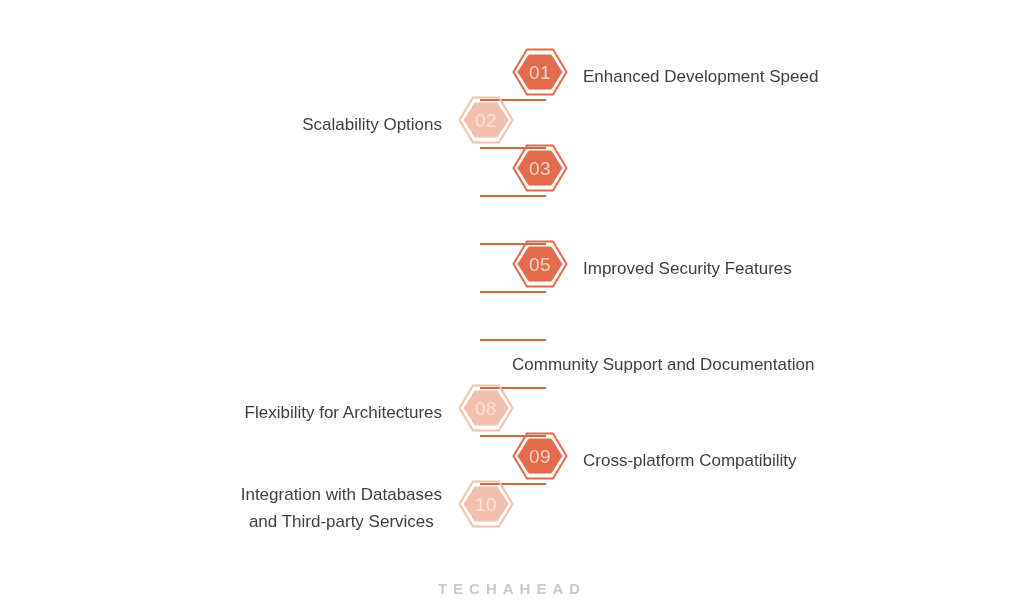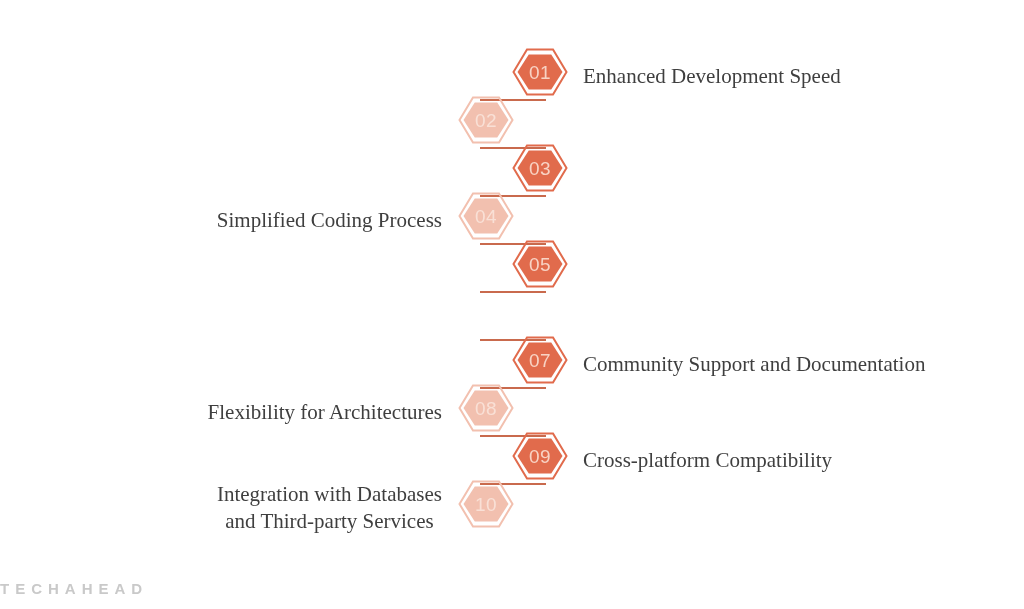--- a/index.html
+++ b/index.html
@@ -59,35 +59,34 @@
 
   .hex-num {
     font-family: "Liberation Sans", sans-serif;
     font-size: 19px;
     letter-spacing: 0.5px;
     text-anchor: middle;
     dominant-baseline: central;
   }
 
   .label {
-    font-size: 21px;
+    font-size: 17px;
     line-height: 27px;
     color: var(--label-text);
-    font-family: Liberation Serif, serif;
   }
   .side-right .label { text-align: left; white-space: nowrap; }
   .side-left  .label { text-align: center; white-space: pre-line; }
 
   .footer-logo {
     position: absolute;
     left: 0; right: 0;
     top: 579px;
     height: 20px;
     line-height: 20px;
-    text-align: left;
+    text-align: center;
     font-size: 15px;
     font-weight: bold;
     letter-spacing: 6px;
     color: var(--logo-text);
     z-index: 1;
   }
 </style>
 </head>
 <body>
 
@@ -108,69 +107,54 @@
       <svg viewBox="0 0 56 48">
         <path class="hex-outline" d="M1.5,24 L15,1.5 L41,1.5 L54.5,24 L41,46.5 L15,46.5 Z"></path>
         <path class="hex-fill" d="M5.5,24 L16.75,6.5 L39.25,6.5 L50.5,24 L39.25,41.5 L16.75,41.5 Z"></path>
         <text class="hex-num" x="28" y="24">01</text>
       </svg>
     </div>
     <div class="label">Enhanced Development Speed</div>
   </div>
 
   <div class="item side-left tone-light" style="--row:1">
+    <div class="label">Scalability Options</div>
     <div class="hex">
       <svg viewBox="0 0 56 48">
         <path class="hex-outline" d="M1.5,24 L15,1.5 L41,1.5 L54.5,24 L41,46.5 L15,46.5 Z"></path>
         <path class="hex-fill" d="M5.5,24 L16.75,6.5 L39.25,6.5 L50.5,24 L39.25,41.5 L16.75,41.5 Z"></path>
         <text class="hex-num" x="28" y="24">02</text>
       </svg>
     </div>
   </div>
 
   <div class="item side-right tone-dark" style="--row:2">
     <div class="hex">
       <svg viewBox="0 0 56 48">
         <path class="hex-outline" d="M1.5,24 L15,1.5 L41,1.5 L54.5,24 L41,46.5 L15,46.5 Z"></path>
         <path class="hex-fill" d="M5.5,24 L16.75,6.5 L39.25,6.5 L50.5,24 L39.25,41.5 L16.75,41.5 Z"></path>
         <text class="hex-num" x="28" y="24">03</text>
       </svg>
     </div>
   </div>
 
-  <div class="item side-left tone-light" style="--row:3">
-    <div class="label">Simplified Coding Process</div>
-    <div class="hex">
-      <svg viewBox="0 0 56 48">
-        <path class="hex-outline" d="M1.5,24 L15,1.5 L41,1.5 L54.5,24 L41,46.5 L15,46.5 Z"></path>
-        <path class="hex-fill" d="M5.5,24 L16.75,6.5 L39.25,6.5 L50.5,24 L39.25,41.5 L16.75,41.5 Z"></path>
-        <text class="hex-num" x="28" y="24">04</text>
-      </svg>
-    </div>
-  </div>
 
   <div class="item side-right tone-dark" style="--row:4">
     <div class="hex">
       <svg viewBox="0 0 56 48">
         <path class="hex-outline" d="M1.5,24 L15,1.5 L41,1.5 L54.5,24 L41,46.5 L15,46.5 Z"></path>
         <path class="hex-fill" d="M5.5,24 L16.75,6.5 L39.25,6.5 L50.5,24 L39.25,41.5 L16.75,41.5 Z"></path>
         <text class="hex-num" x="28" y="24">05</text>
       </svg>
     </div>
+    <div class="label">Improved Security Features</div>
   </div>
 
 
   <div class="item side-right tone-dark" style="--row:6">
-    <div class="hex">
-      <svg viewBox="0 0 56 48">
-        <path class="hex-outline" d="M1.5,24 L15,1.5 L41,1.5 L54.5,24 L41,46.5 L15,46.5 Z"></path>
-        <path class="hex-fill" d="M5.5,24 L16.75,6.5 L39.25,6.5 L50.5,24 L39.25,41.5 L16.75,41.5 Z"></path>
-        <text class="hex-num" x="28" y="24">07</text>
-      </svg>
-    </div>
     <div class="label">Community Support and Documentation</div>
   </div>
 
   <div class="item side-left tone-light" style="--row:7">
     <div class="label">Flexibility for Architectures</div>
     <div class="hex">
       <svg viewBox="0 0 56 48">
         <path class="hex-outline" d="M1.5,24 L15,1.5 L41,1.5 L54.5,24 L41,46.5 L15,46.5 Z"></path>
         <path class="hex-fill" d="M5.5,24 L16.75,6.5 L39.25,6.5 L50.5,24 L39.25,41.5 L16.75,41.5 Z"></path>
         <text class="hex-num" x="28" y="24">08</text>

